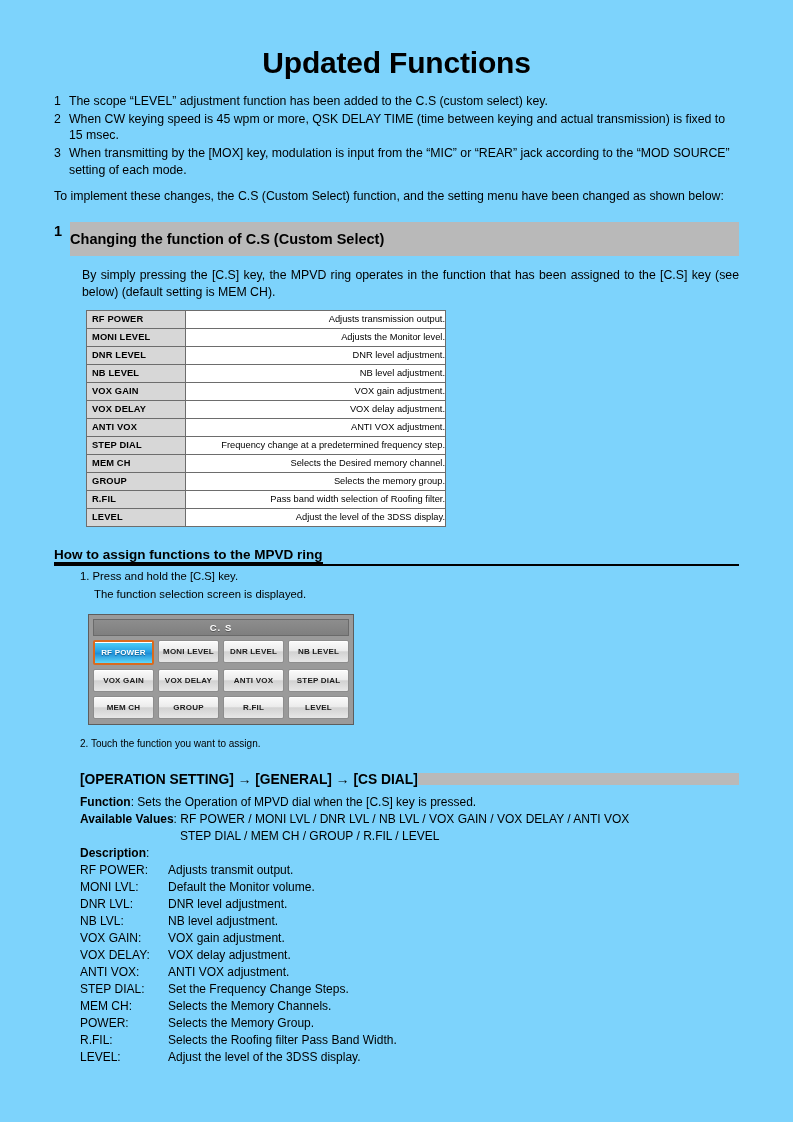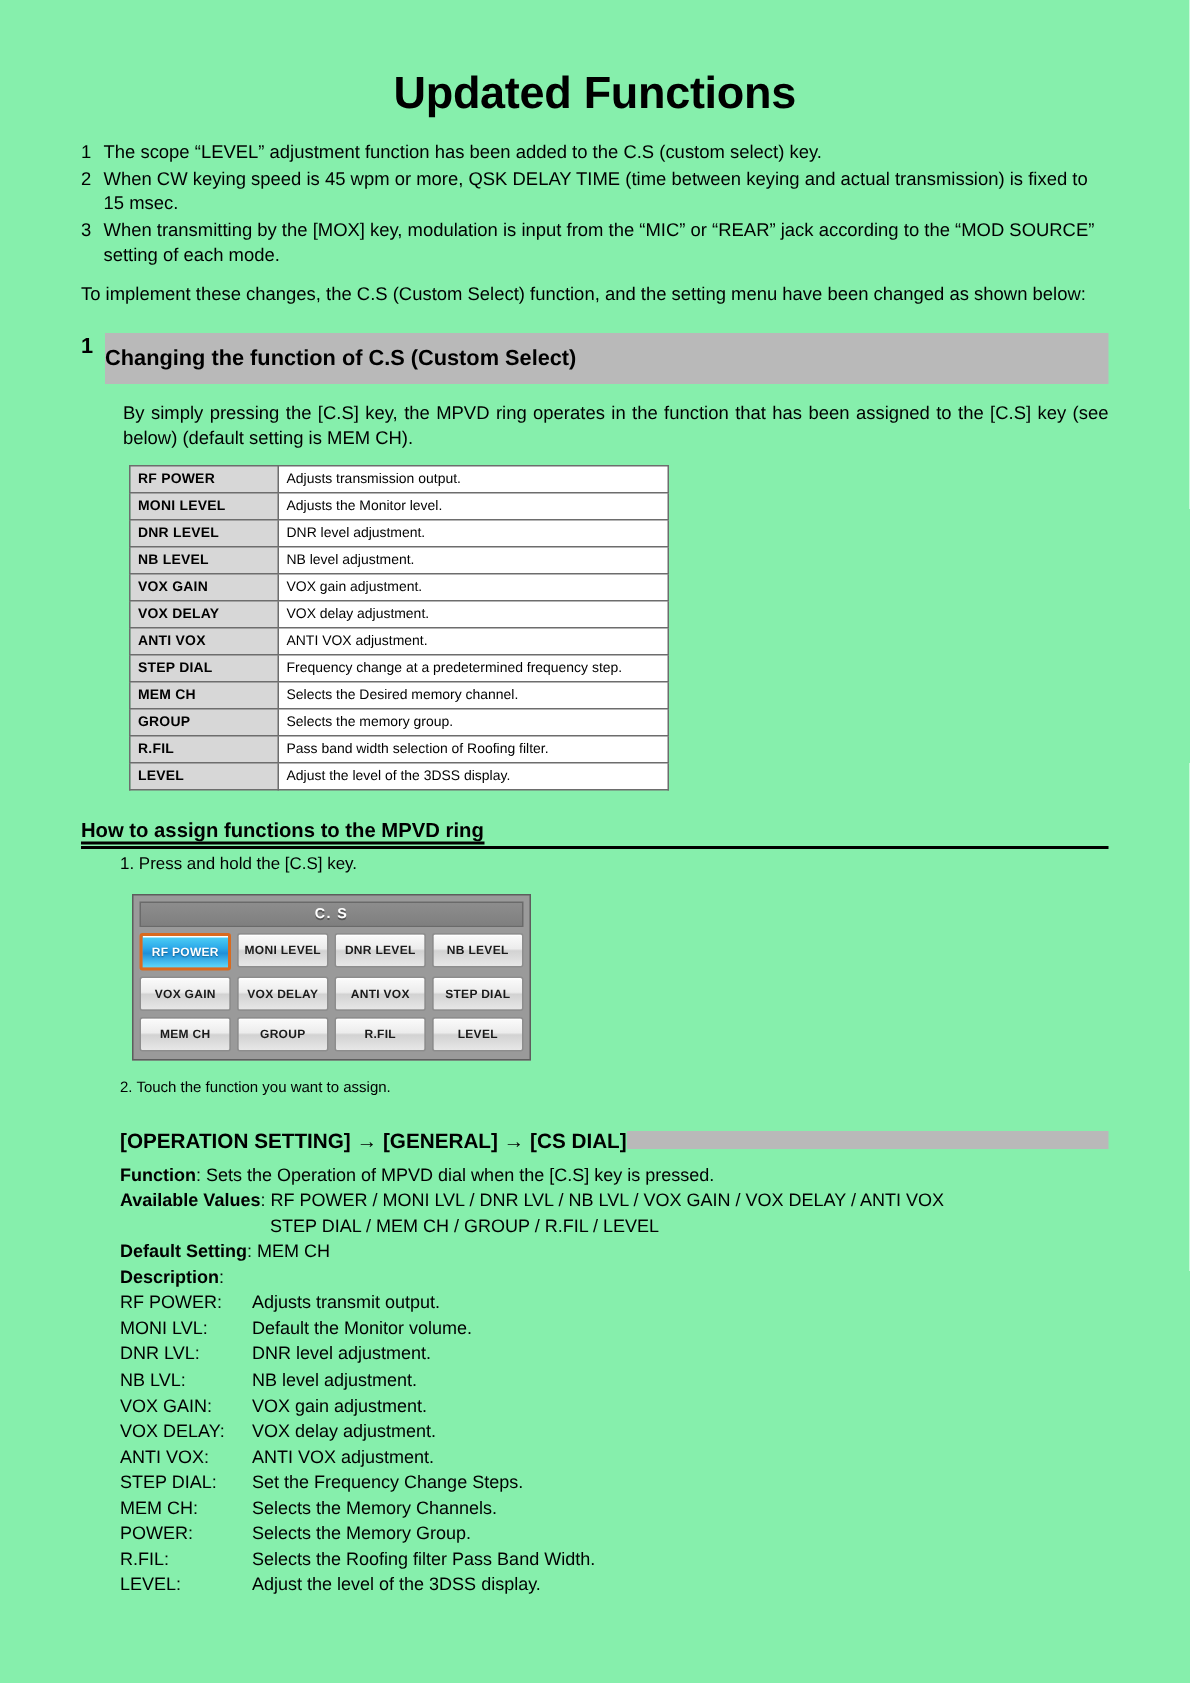--- a/index.html
+++ b/index.html
@@ -13,21 +13,21 @@
     font-family: "Liberation Sans", sans-serif;
     color: #000000;
     position: relative;
     overflow: hidden;
   }
   .page {
     position: absolute;
     left: 0; top: 0;
     width: 793px;
     height: 1122px;
-    background: #86efac;
+    background: #7dd3fc;
   }
   .content {
     position: absolute;
     left: 54px;
     top: 46px;
     width: 685px;
   }
 
   
   .doc-title {
@@ -112,20 +112,21 @@
     vertical-align: middle;
   }
   .fn-table td.lbl {
     width: 93px;
     background: #d7d7d7;
     font-weight: bold;
     letter-spacing: 0.15px;
   }
   .fn-table td.dsc {
     background: #ffffff;
+    text-align: right;
   }
 
   
   .sub-head {
     margin-top: 18px;
     border-bottom: 2px solid #000000;
     padding-bottom: 1px;
   }
   .sub-head .sh-txt {
     font-size: 13.5px;
@@ -332,20 +333,21 @@
           <td class="dsc">Adjust the level of the 3DSS display.</td>
         </tr>
       </tbody>
     </table>
 
     <div class="sub-head">
       <span class="sh-txt">How to assign functions to the MPVD ring</span>
     </div>
 
     <p class="step-line">1. Press and hold the [C.S] key.</p>
+    <p class="step-line sub">The function selection screen is displayed.</p>
 
     <div class="cs-screen">
       <div class="cs-titlebar">C. S</div>
       <div class="cs-grid">
         <div class="cs-btn selected">RF POWER</div>
         <div class="cs-btn">MONI LEVEL</div>
         <div class="cs-btn">DNR LEVEL</div>
         <div class="cs-btn">NB LEVEL</div>
         <div class="cs-btn">VOX GAIN</div>
         <div class="cs-btn">VOX DELAY</div>
@@ -367,23 +369,20 @@
 
     <div class="def-block">
       <div class="def-line">
         <b>Function</b><span>: Sets the Operation of MPVD dial when the [C.S] key is pressed.</span>
       </div>
       <div class="def-line">
         <b>Available Values</b><span>: RF POWER / MONI LVL / DNR LVL / NB LVL / VOX GAIN / VOX DELAY / ANTI VOX</span>
       </div>
       <div class="def-cont">STEP DIAL / MEM CH / GROUP / R.FIL / LEVEL</div>
       <div class="def-line">
-        <b>Default Setting</b><span>: MEM CH</span>
-      </div>
-      <div class="def-line">
         <b>Description</b><span>:</span>
       </div>
     </div>
 
     <div class="desc-list">
       <div class="desc-row">
         <span class="dk">RF POWER:</span>
         <span class="dv">Adjusts transmit output.</span>
       </div>
       <div class="desc-row">

